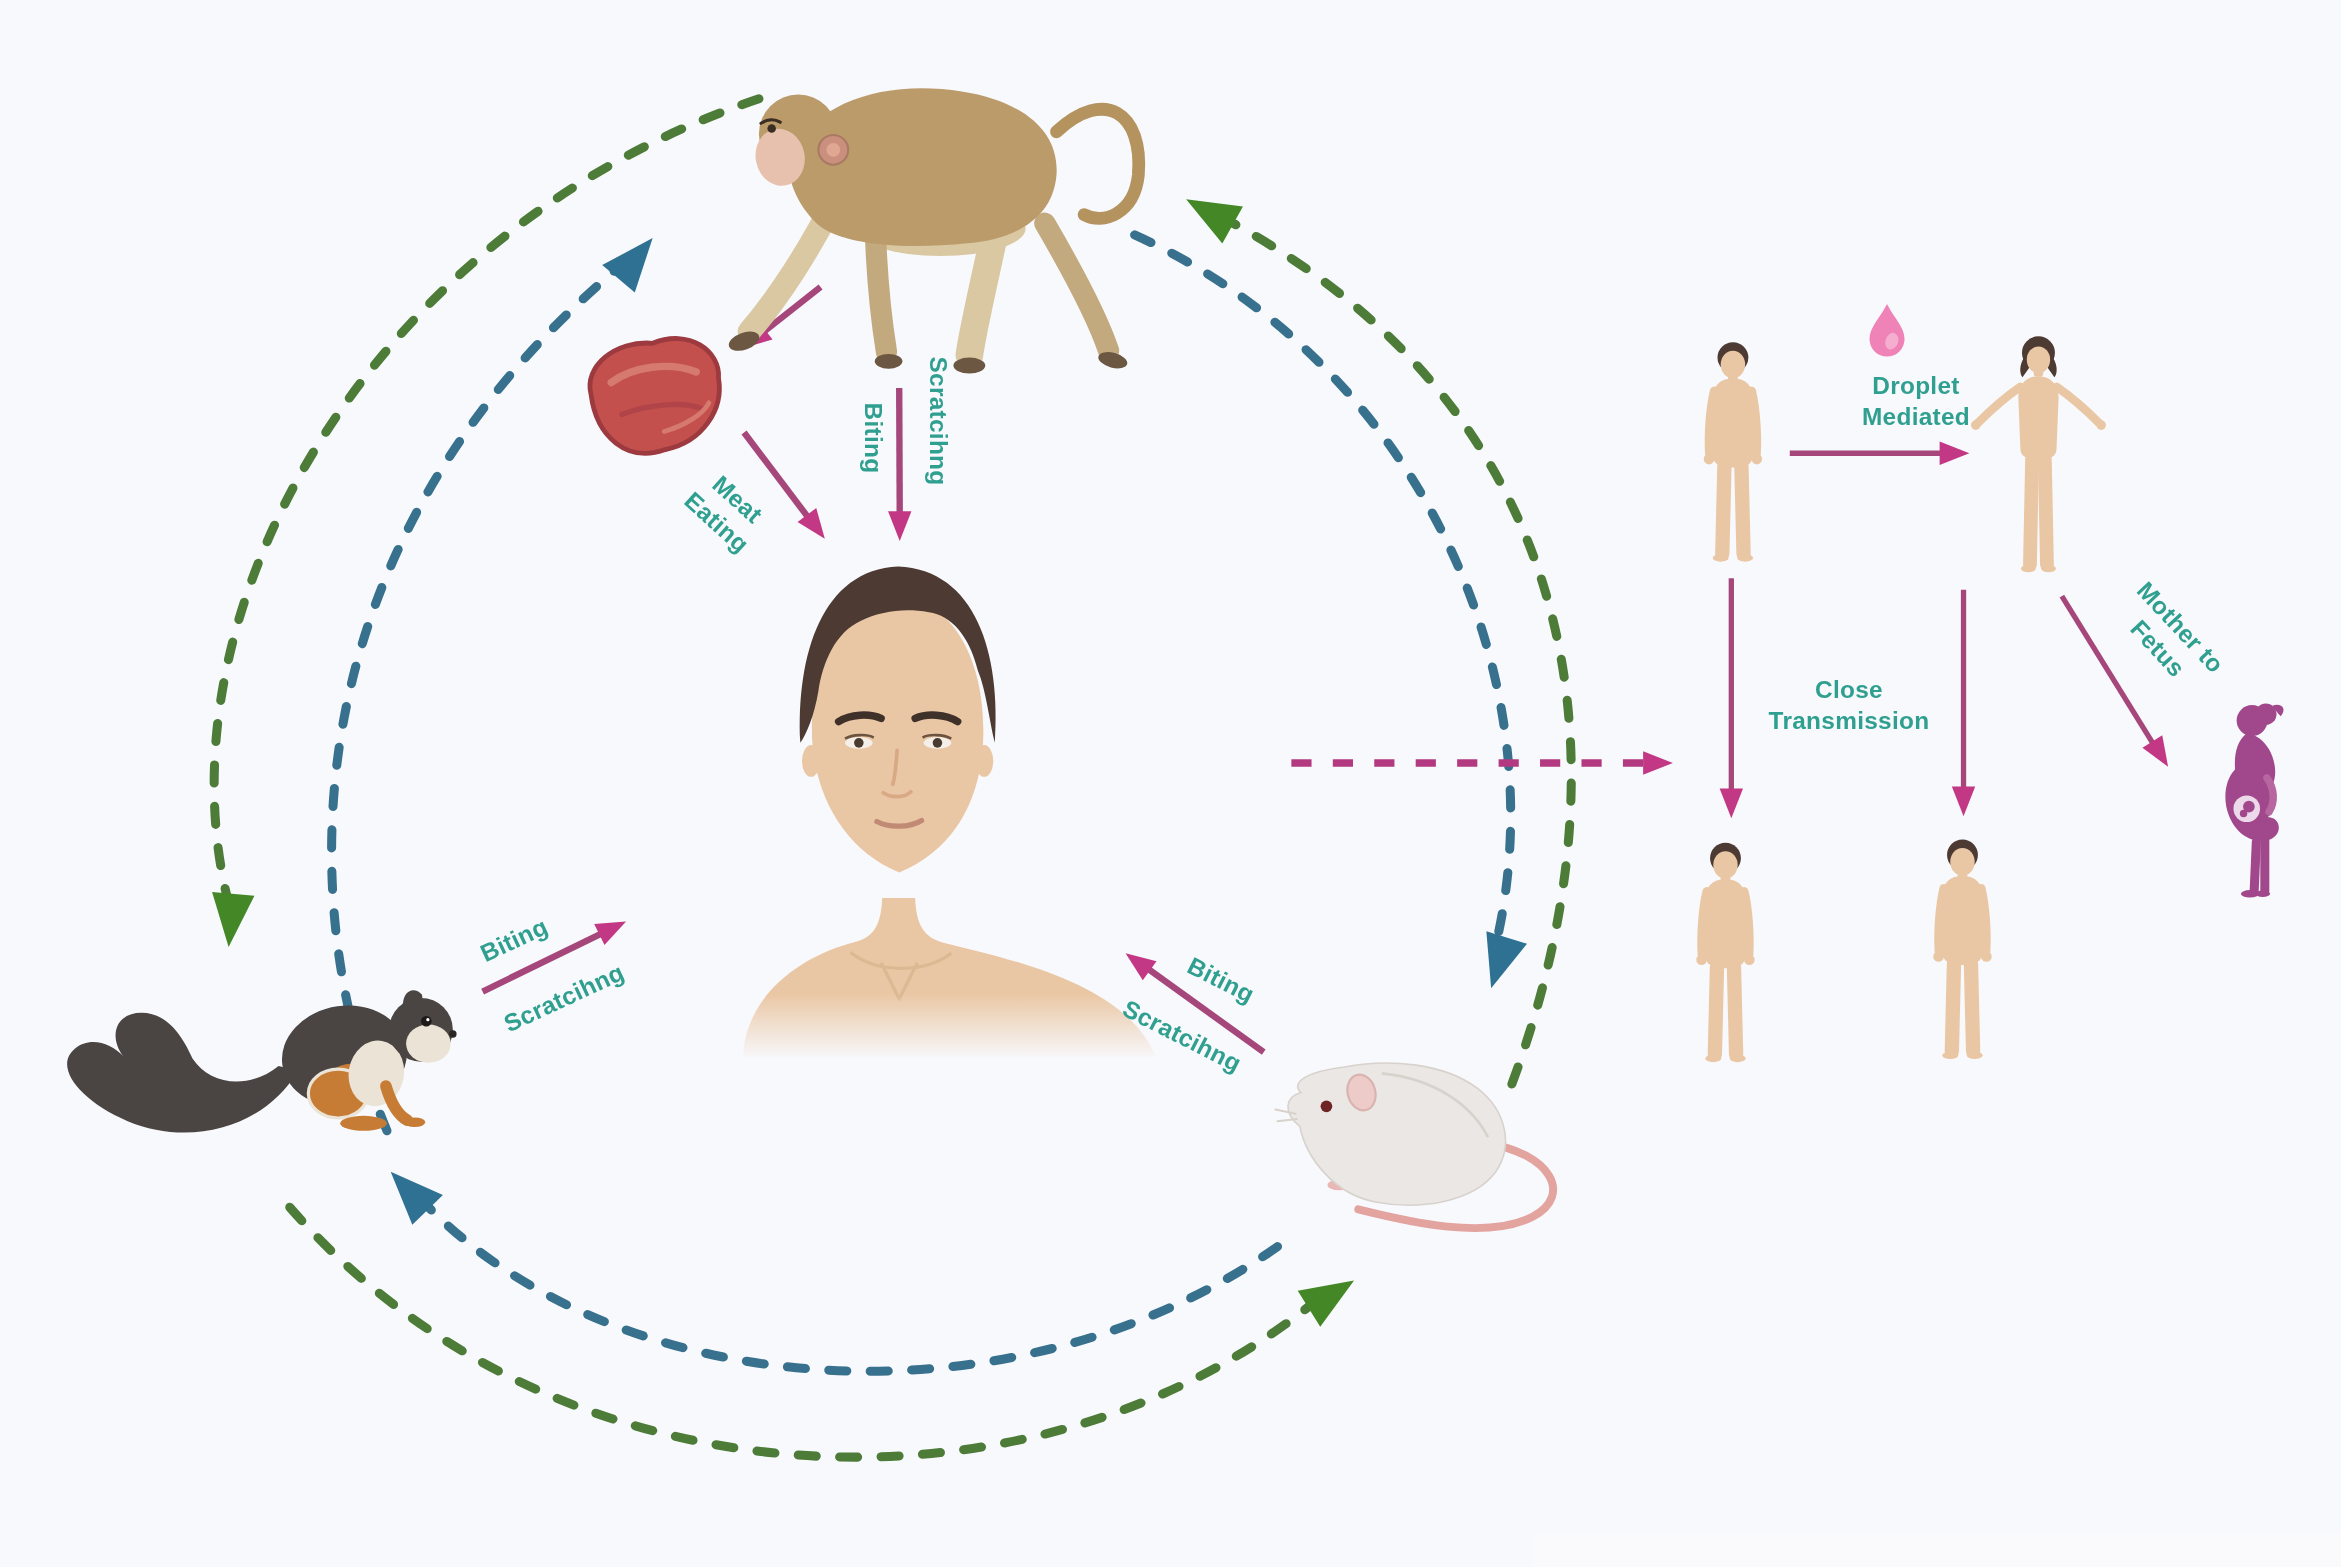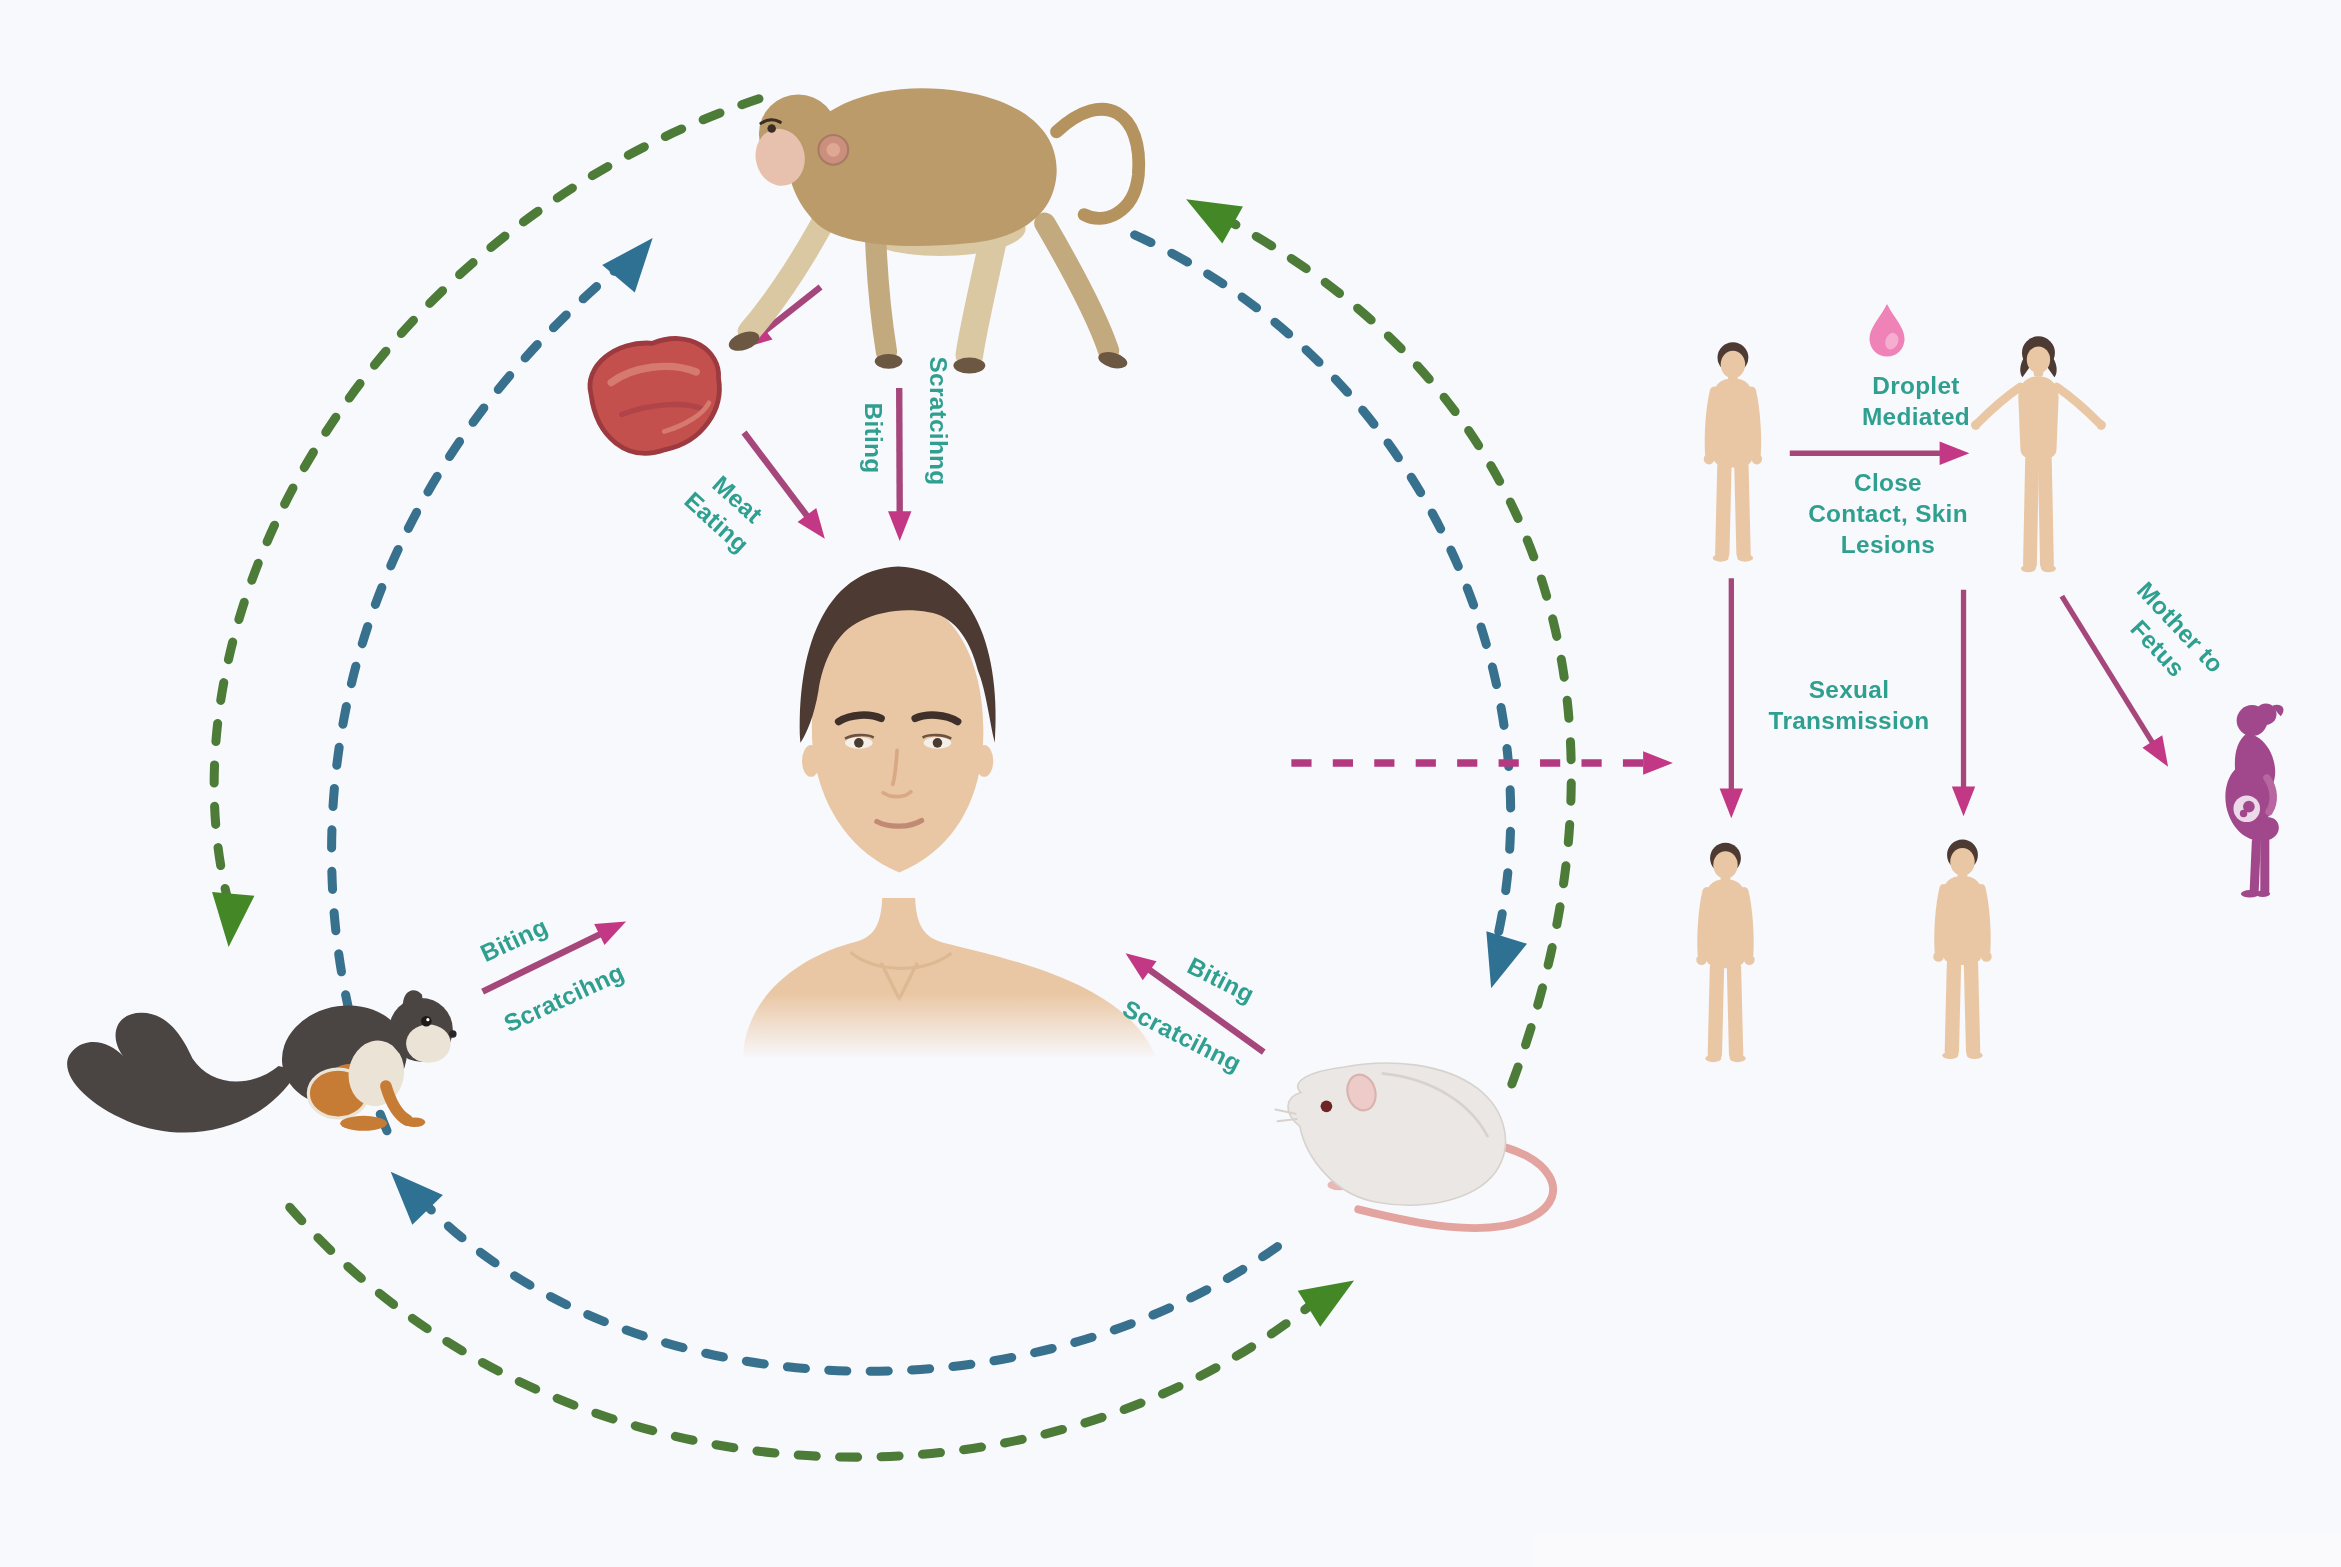--- a/index.html
+++ b/index.html
@@ -217,22 +217,19 @@
 <div class="lbl" style="left:873px;top:438px;--r:90deg">Biting</div>
 <div class="lbl" style="left:938px;top:421px;--r:90deg">Scratcihng</div>
 <div class="lbl" style="left:727px;top:511px;--r:42deg">Meat
 Eating</div>
 <div class="lbl" style="left:514px;top:940px;--r:-25deg">Biting</div>
 <div class="lbl" style="left:564px;top:998px;--r:-25deg">Scratcihng</div>
 <div class="lbl" style="left:1221px;top:980px;--r:27deg">Biting</div>
 <div class="lbl" style="left:1182px;top:1036px;--r:27deg">Scratcihng</div>
 <div class="lbl" style="left:1916px;top:401px">Droplet
 Mediated</div>
-<div class="lbl" style="left:1888px;top:514px">Close
-Contact, Skin
-Lesions</div>
-<div class="lbl" style="left:1849px;top:705px">Sexual
+<div class="lbl" style="left:1849px;top:705px">Close
 Transmission</div>
 <div class="lbl" style="left:2169px;top:638px;--r:47deg">Mother to
 Fetus</div>
 
 </div>
 
 
 </body></html>

